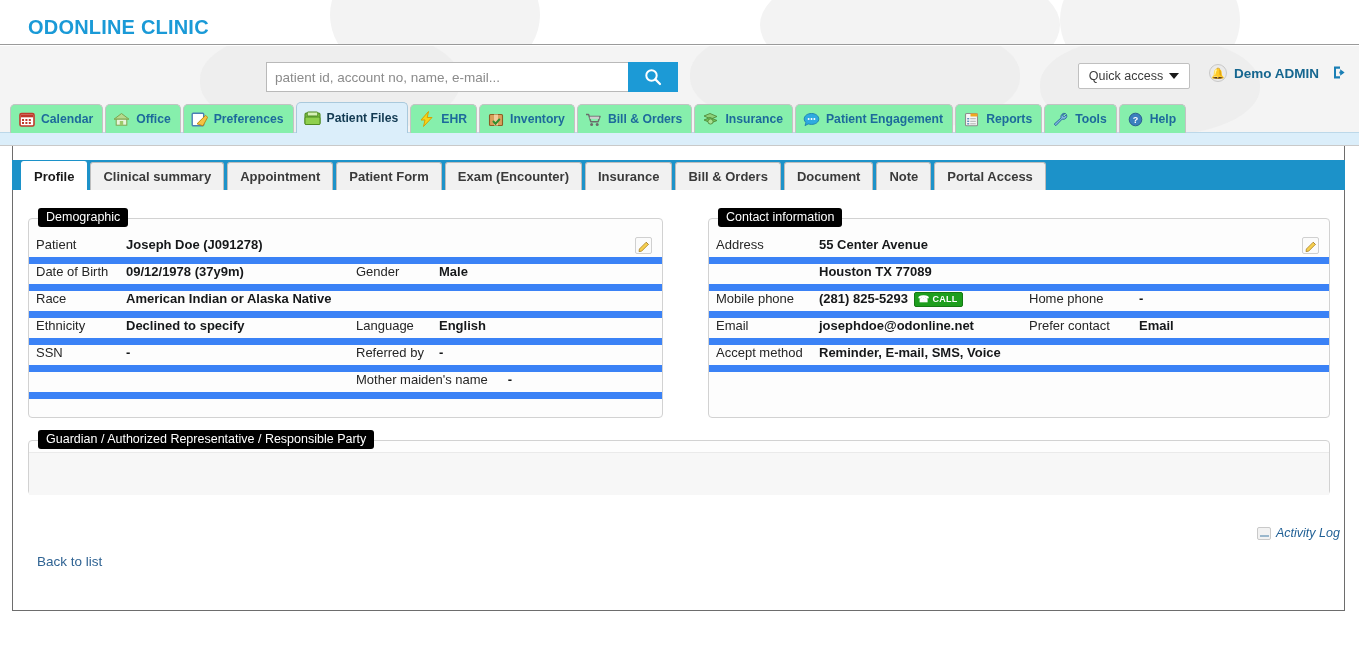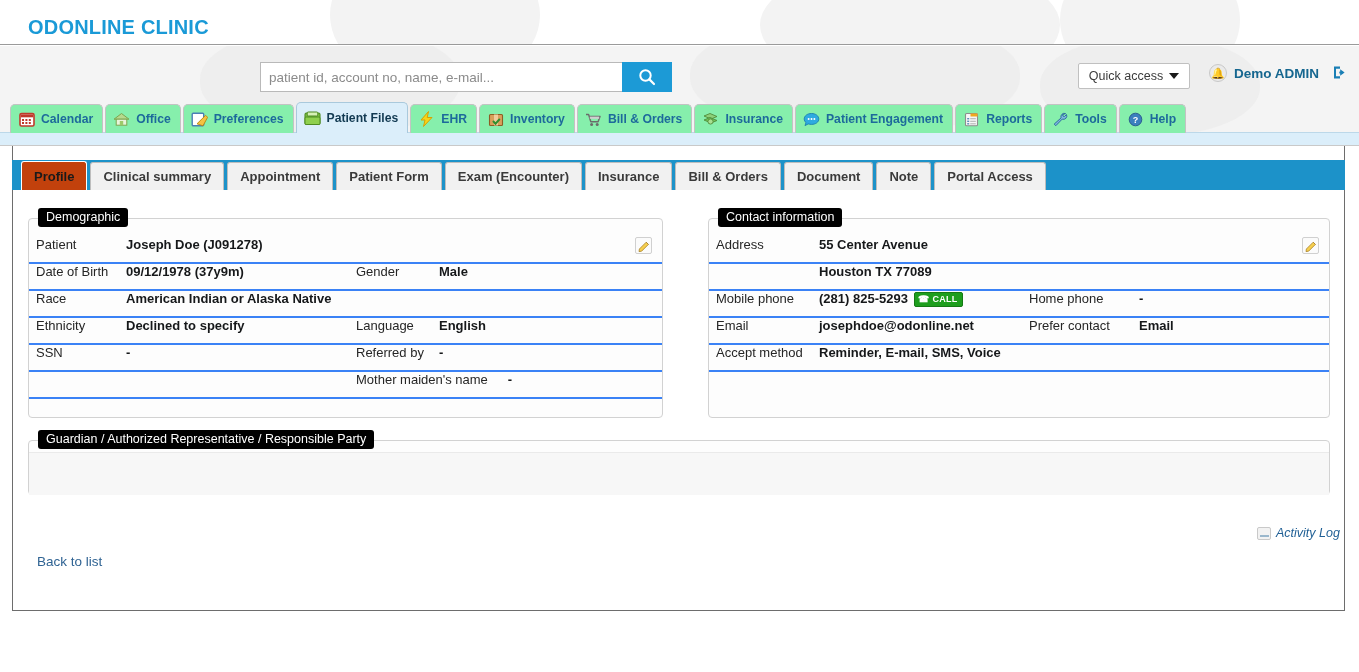--- a/index.html
+++ b/index.html
@@ -48,21 +48,21 @@
   .brand {
     position: absolute; left: 28px; top: 16px;
     font-size: 20px; font-weight: bold;
     color: #1a9ad7;
     letter-spacing: .2px;
     white-space: nowrap;
   }
 
   
   .searchbox {
-    position: absolute; left: 260px; top: 62px;
+    position: absolute; left: 266px; top: 62px;
     width: 412px; height: 30px;
     display: flex;
   }
   .searchbox input {
     width: 362px; height: 30px;
     border: 1px solid #b9b9b9;
     border-right: none;
     padding: 0 8px;
     font-size: 13.5px;
     color: #333;
@@ -193,21 +193,21 @@
     border-radius: 3px 3px 0 0;
     margin-right: 3px;
     padding: 0 12px;
     display: flex; align-items: center;
     font-size: 13px; font-weight: bold;
     color: #3a3a3a;
     white-space: nowrap;
     cursor: pointer;
   }
   .stab.active {
-    background: #c2410c;
+    background: #ffffff;
     color: #1a1a1a;
     height: 29px;
     border-color: #ffffff;
   }
 
   
   .fs {
     position: absolute;
     border: 1px solid #d2d2d2;
     border-radius: 4px;
@@ -237,21 +237,21 @@
     display: flex; align-items: center; justify-content: center;
     cursor: pointer;
   }
   .pencil svg { display: block; }
 
   
   .rows { position: absolute; left: 0; top: 18px; width: 100%; }
   .row {
     display: flex; align-items: baseline;
     height: 27px;
-    border-bottom: 2px solid #3b82f6;
+    border-bottom: 7px solid #3b82f6;
     padding-left: 7px;
   }
   .row.noline { border-bottom: none; }
   .lbl {
     font-size: 13px;
     color: #262626;
     flex: 0 0 auto;
     white-space: nowrap;
   }
   .val {

